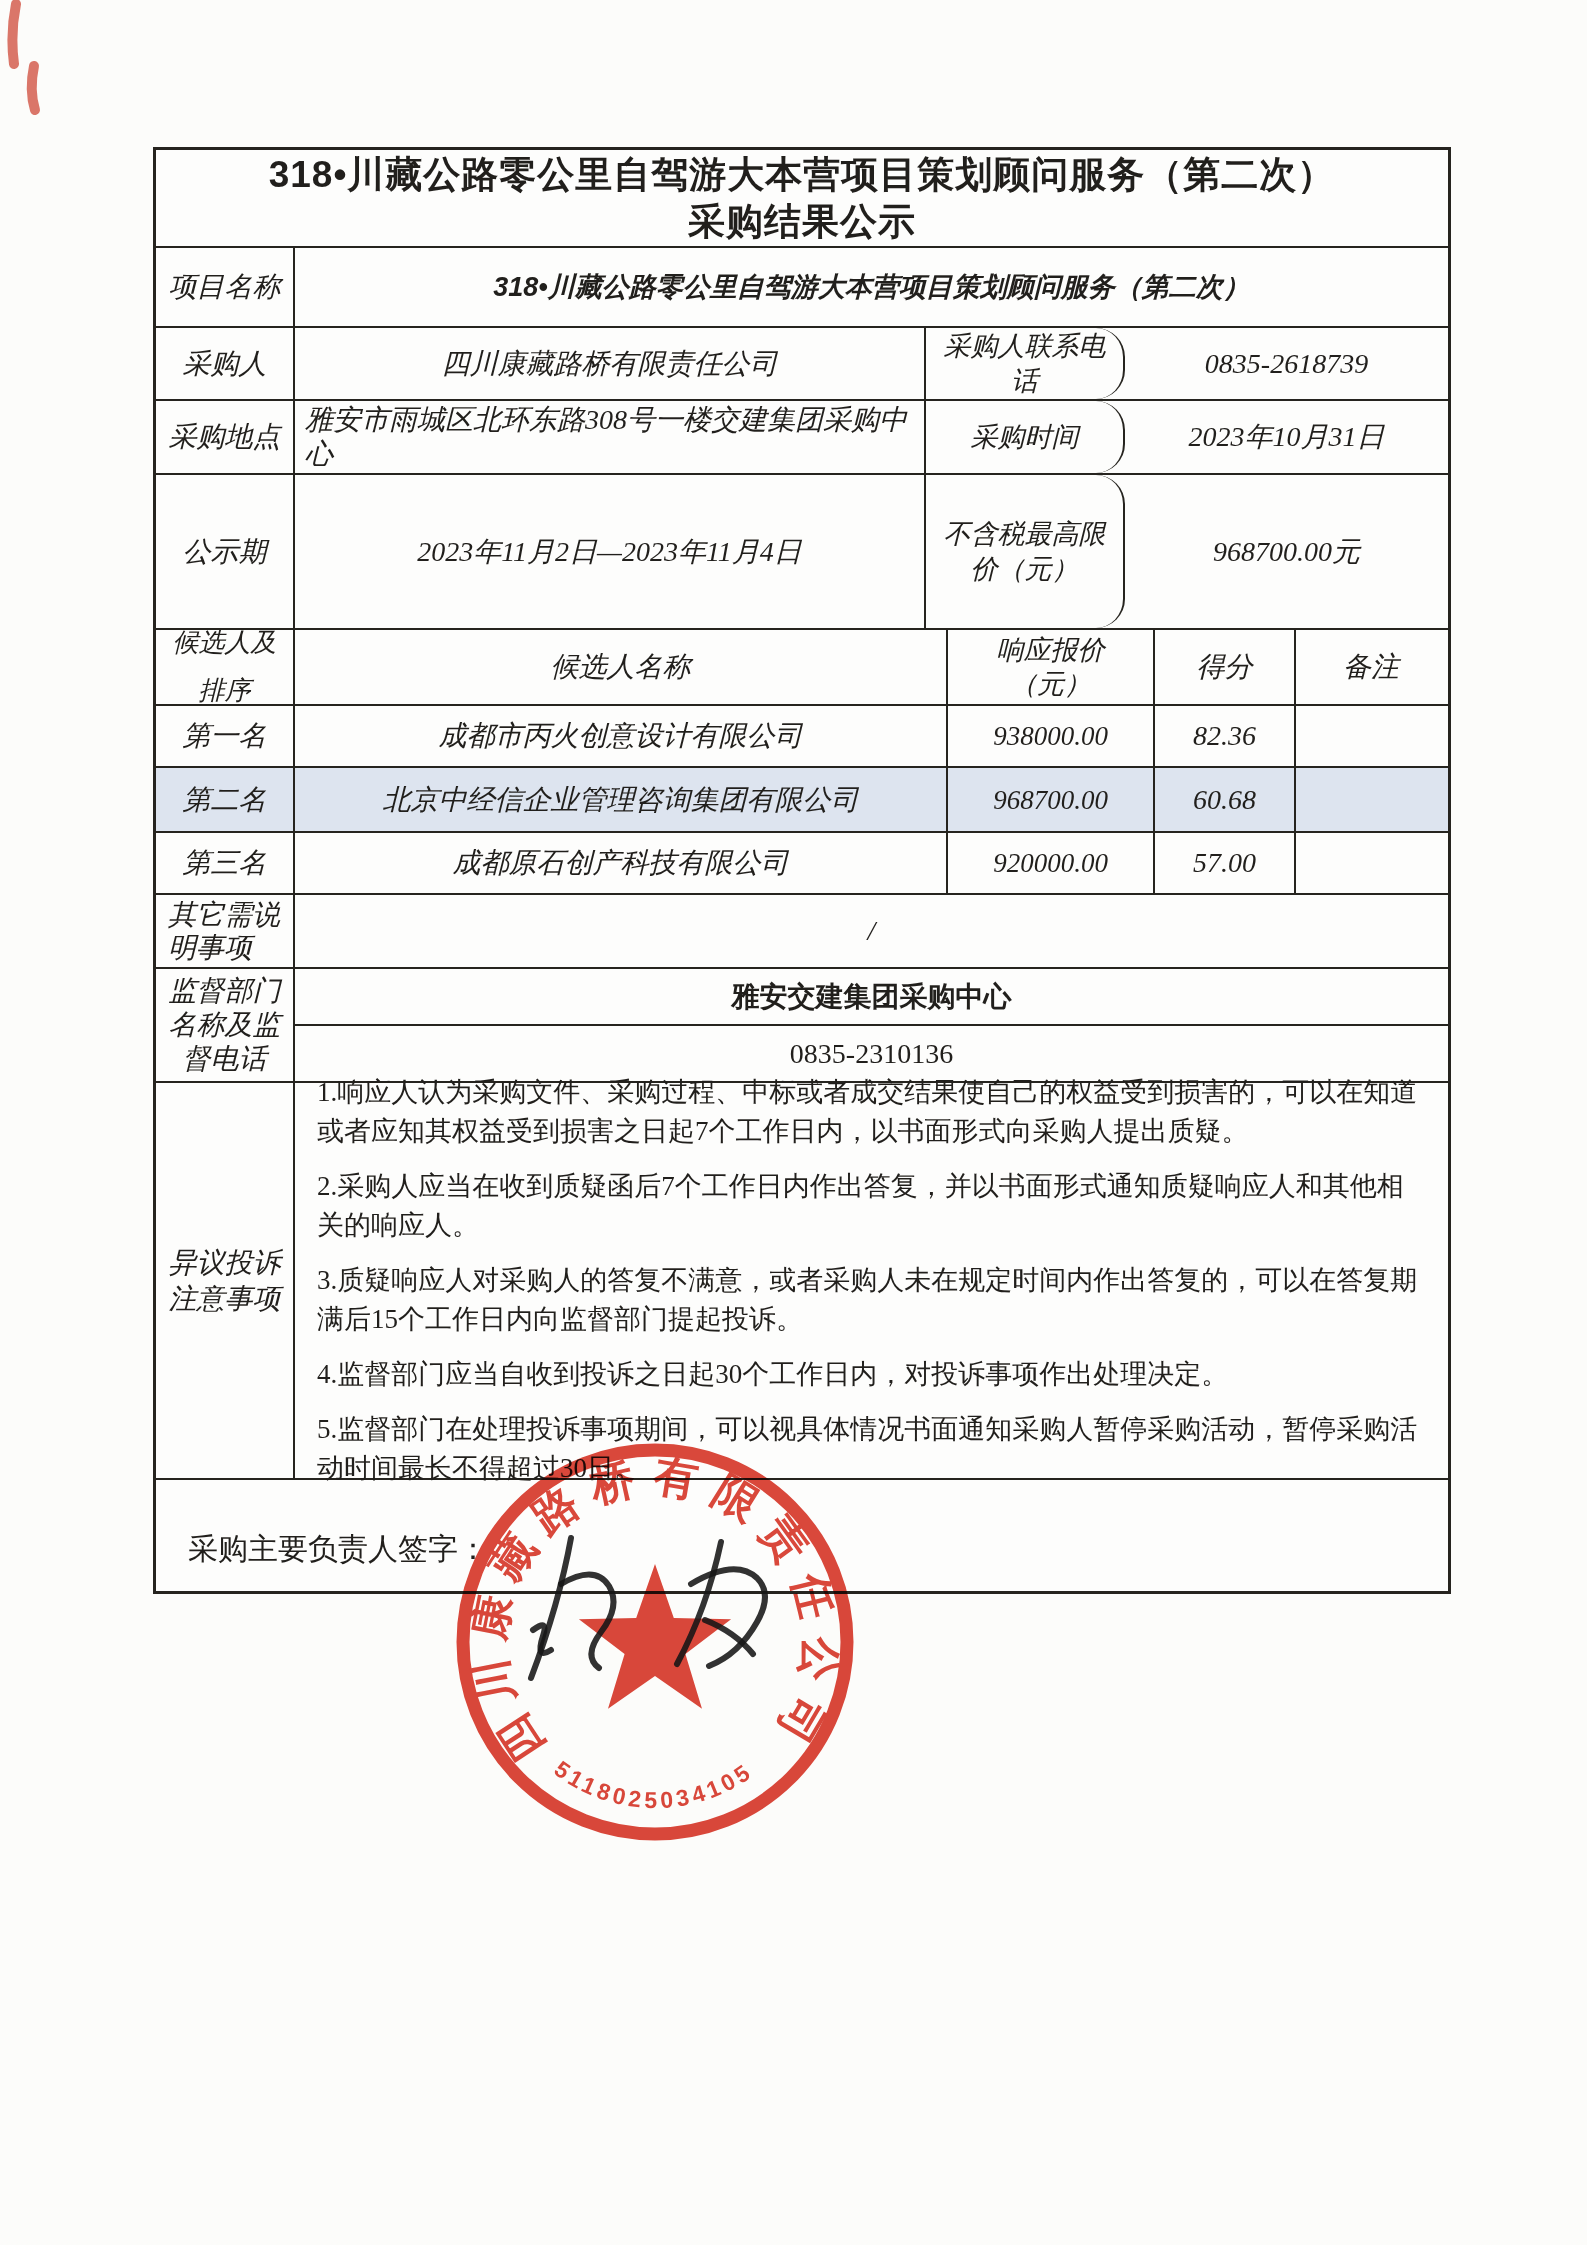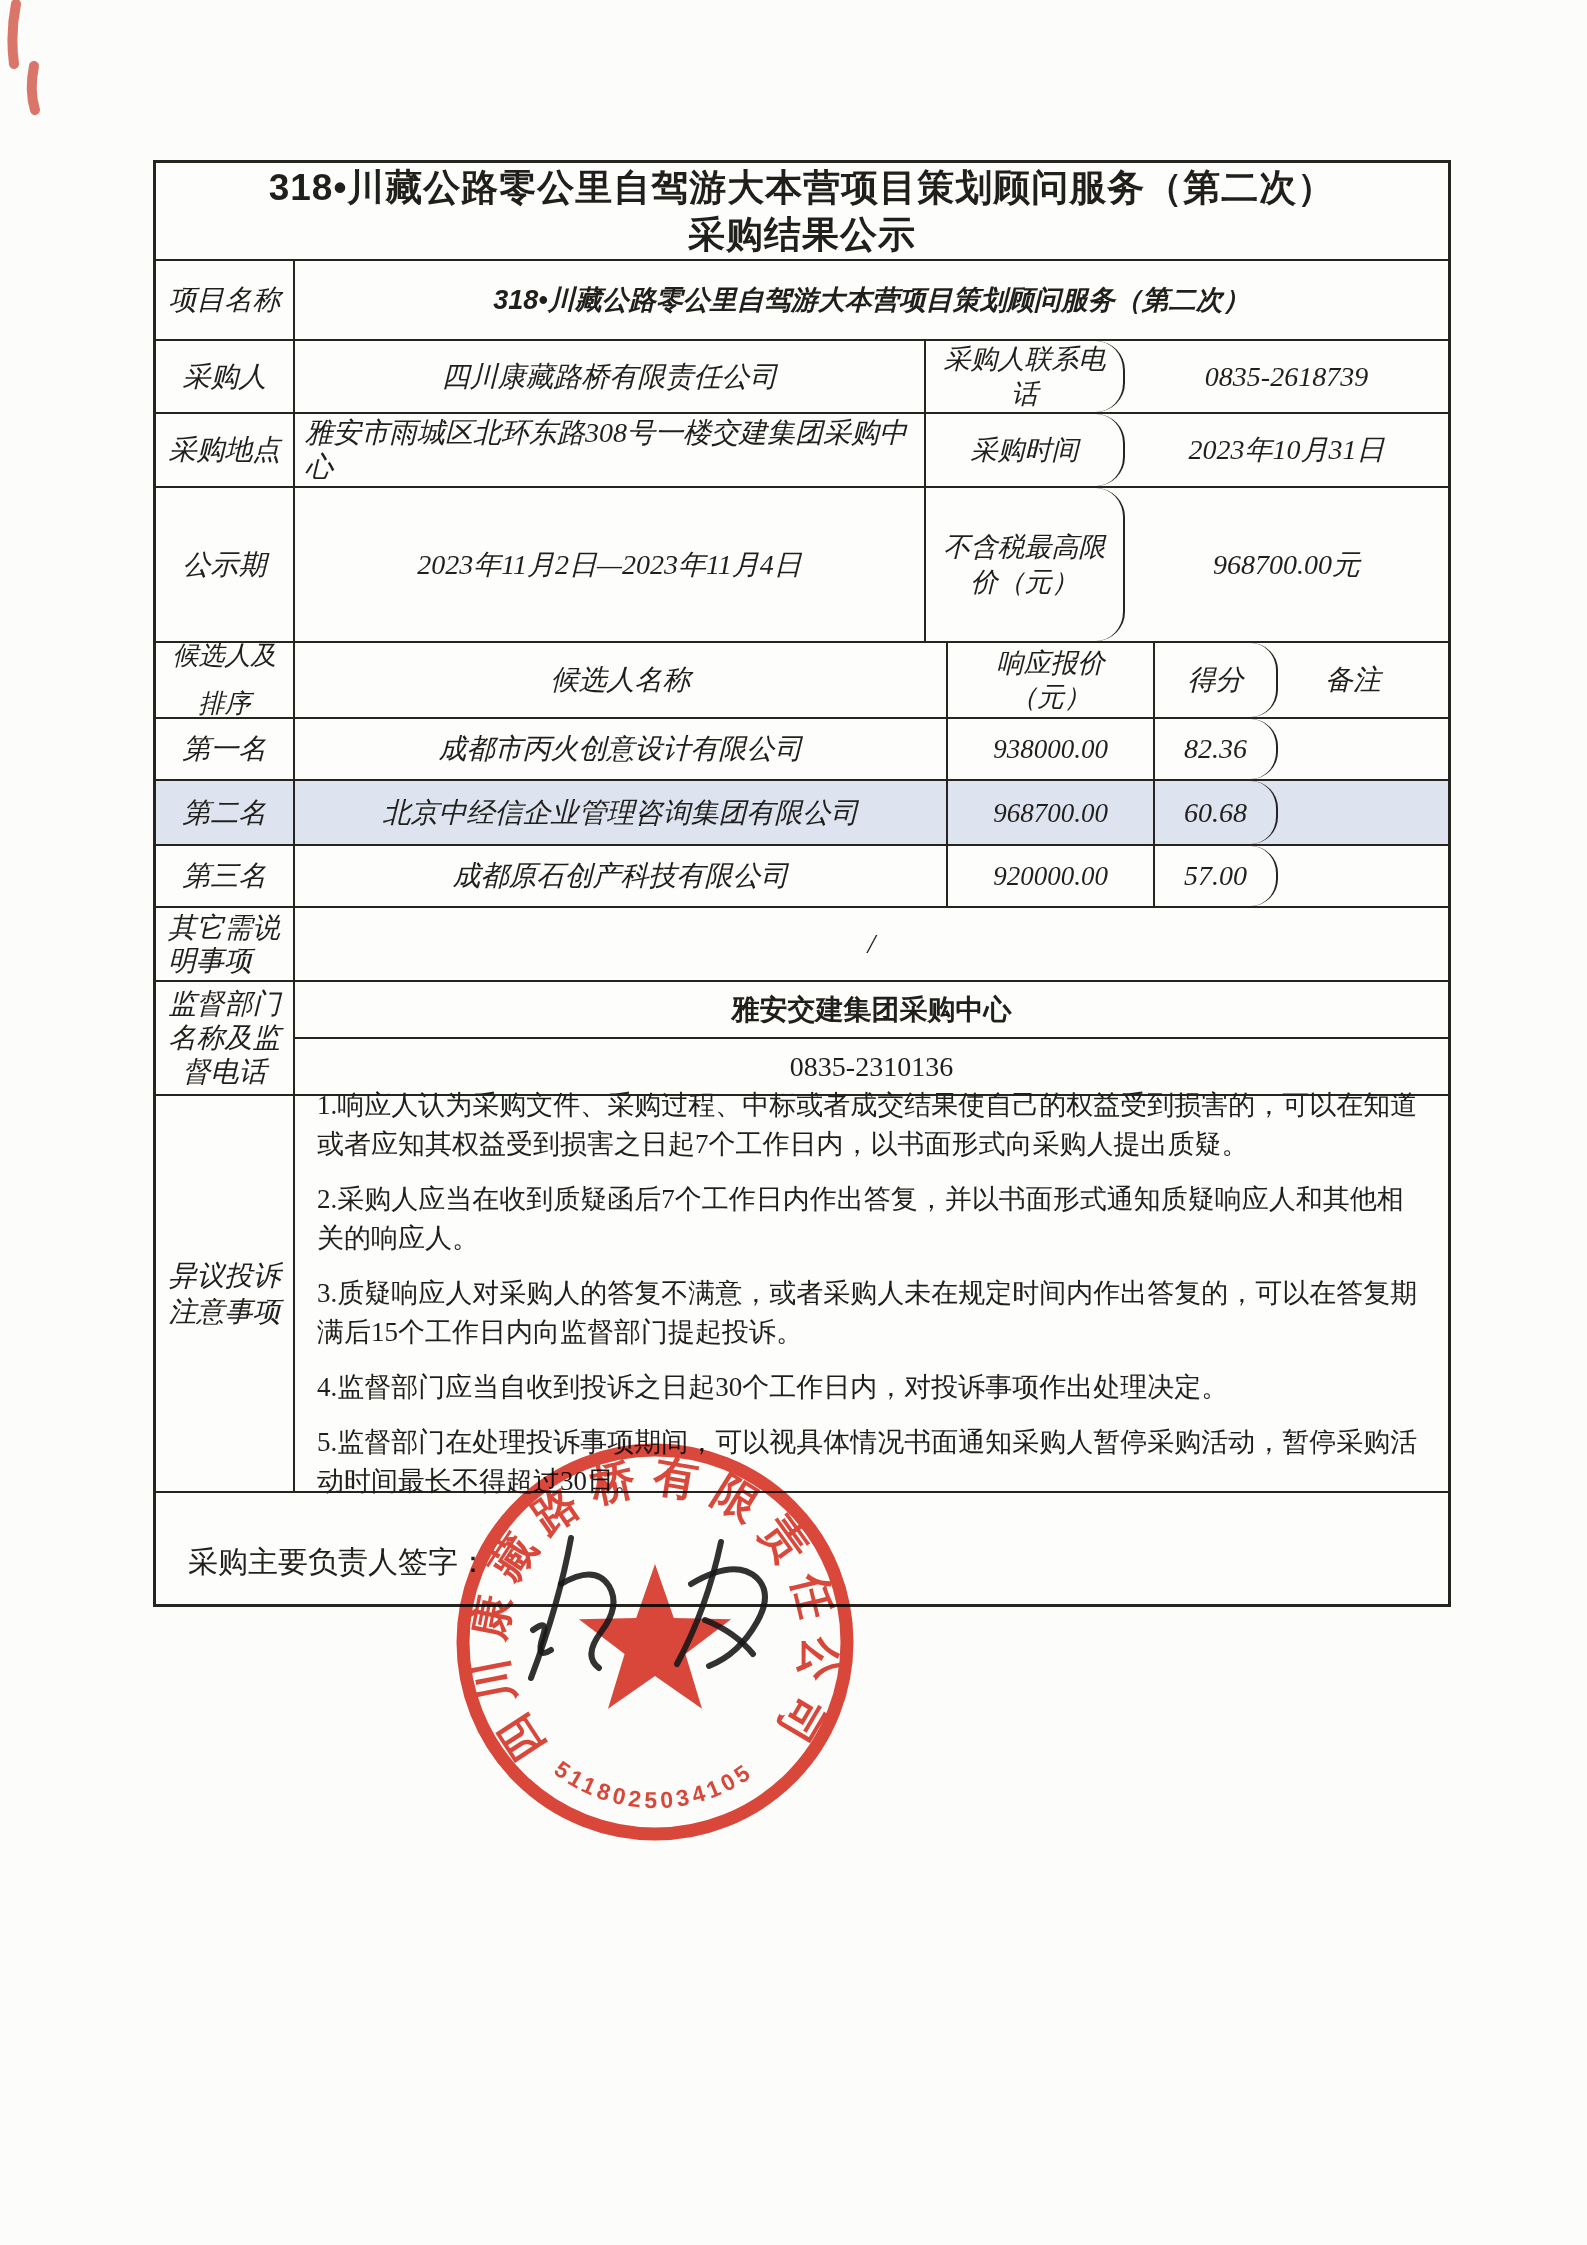--- a/index.html
+++ b/index.html
@@ -9,40 +9,40 @@
     --border:#26241f;
   }
   *{margin:0;padding:0;box-sizing:border-box;}
   body{background:#e8e8e8;font-family:"Liberation Serif", serif;color:var(--ink);}
   .sheet{
     position:relative;width:1587px;height:2245px;margin:0 auto;
     background:#fcfcfa;overflow:hidden;
   }
   
   .doc-table{
-    position:absolute;left:153px;top:160px;width:1298px;
+    position:absolute;left:153px;top:147px;width:1298px;
     border:3px solid var(--border);background:#fdfdfc;
   }
   .row{display:flex;border-bottom:2px solid var(--border);}
   .row:last-child{border-bottom:none;}
   .cell{
     border-right:2px solid var(--border);
     display:flex;align-items:center;justify-content:center;
     text-align:center;font-size:28px;line-height:36px;
     padding:0 8px;overflow:hidden;font-style:italic;
   }
   .cell:last-child{border-right:none;}
   .c-label{width:139px;}
   .c-main{width:631px;}
   .c-sub{width:199px;font-size:27px;line-height:35px;border-radius:29px;}
   .c-subval{width:323px;}
   .k-rank{width:139px;}
   .k-name{width:653px;}
   .k-price{width:207px;padding:0 14px;font-size:27px;line-height:34px;}
-  .k-score{width:123px;border-radius:27px;}
+  .k-score{width:141px;}
   .k-note{width:150px;}
   .grow{flex:1;}
   .left{justify-content:flex-start;text-align:left;padding:0 10px;}
   .bold-sans{font-family:"Liberation Sans", sans-serif;font-weight:bold;}
   .title-row{flex-direction:column;align-items:center;justify-content:center;
     font-family:"Liberation Sans", sans-serif;font-weight:bold;font-size:37px;line-height:47px;
     letter-spacing:1px;}
   .hl{background:var(--highlight);}
   .sup-col{flex:1;display:flex;flex-direction:column;}
   .sup-a{height:57px;border-bottom:2px solid var(--border);display:flex;align-items:center;justify-content:center;font-size:28px;font-weight:bold;}

